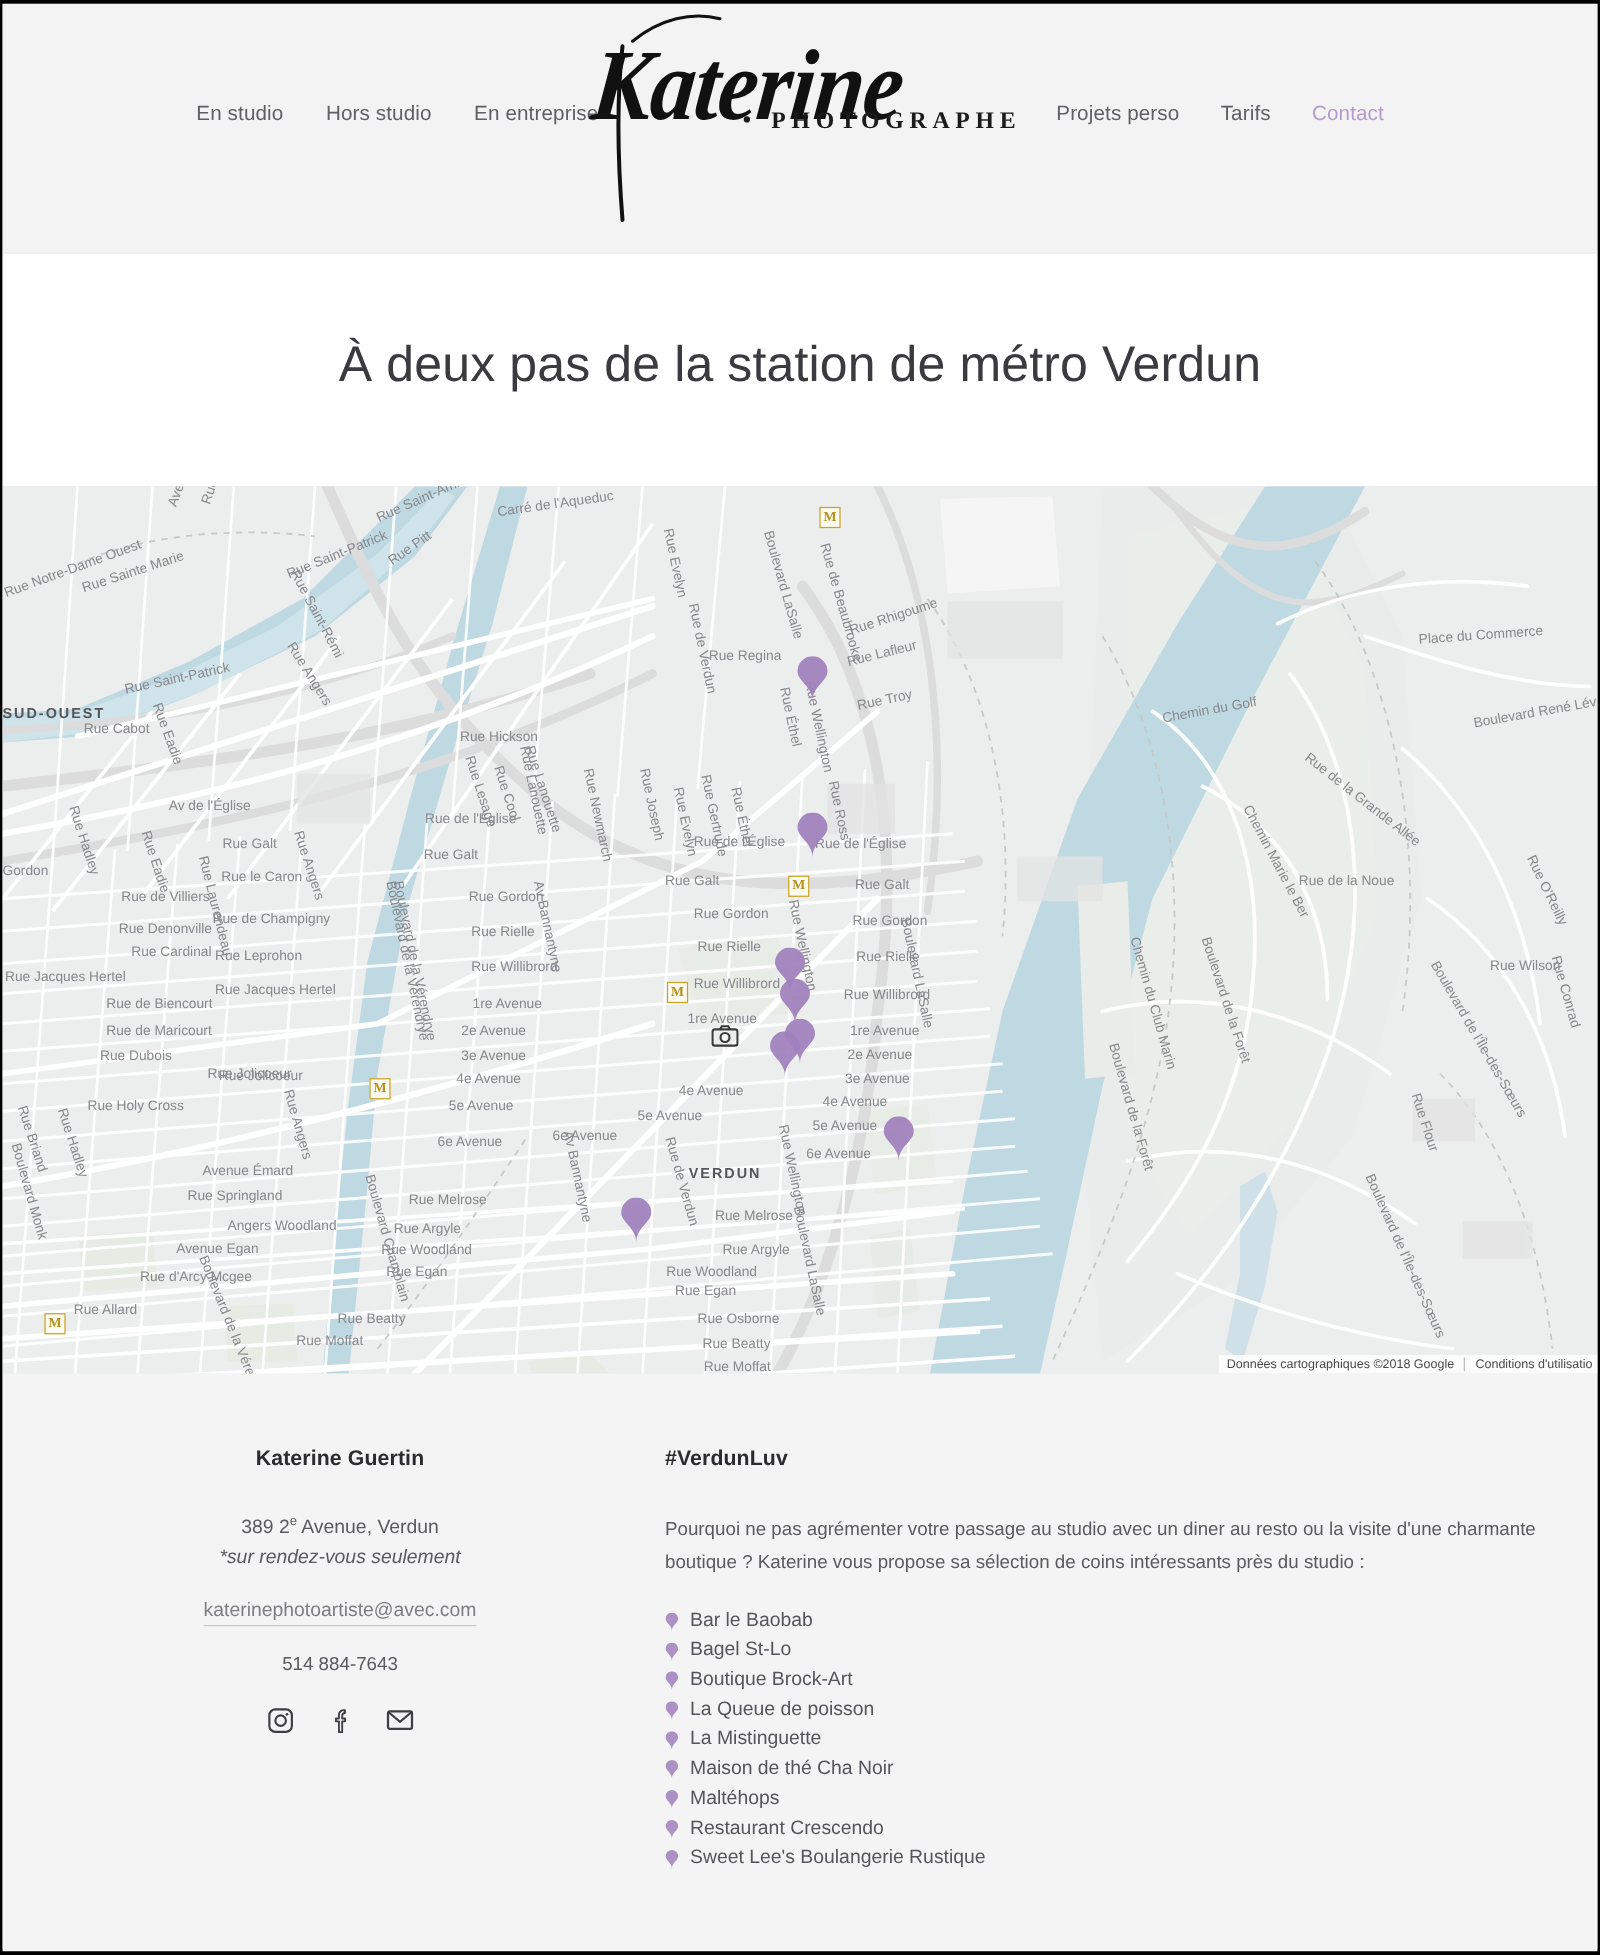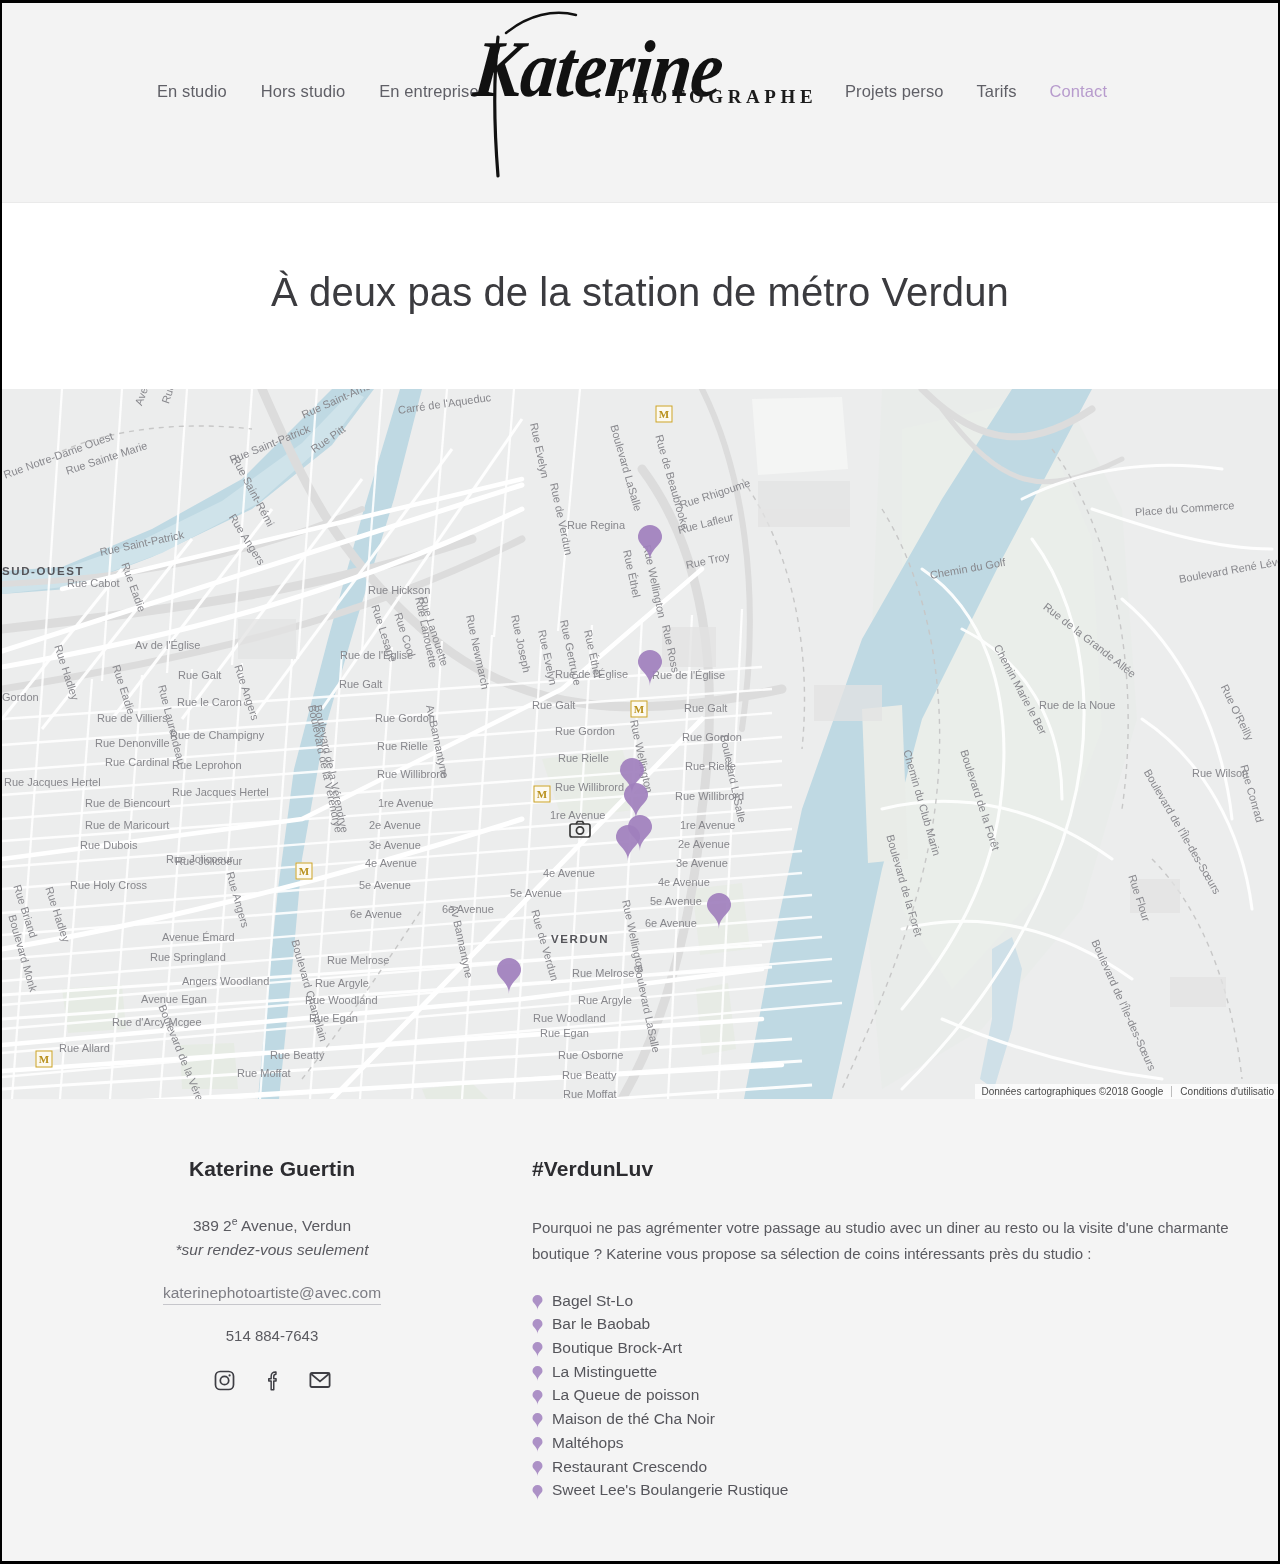--- a/index.html
+++ b/index.html
@@ -192,21 +192,21 @@
     left: 115px; top: 58px;
     width: 310px;
     text-align: center;
   }
   .col-right {
     position: absolute;
     left: 530px; top: 58px;
     width: 715px;
   }
   .col-h {
-    font-size: 21px;
+    font-size: 17px;
     font-weight: 700;
     color: #2c2c30;
     margin: 0 0 0 0;
     letter-spacing: .1px;
     font-family: "Liberation Sans", sans-serif;
   }
   .addr {
     margin-top: 32px;
     font-size: 15.5px;
     color: #5a5a60;
@@ -698,45 +698,45 @@
     </div>
 
     <div class="col-right">
       <h2 class="col-h">#VerdunLuv</h2>
       <p class="lede">Pourquoi ne pas agrémenter votre passage au studio avec un diner au resto ou la visite d'une charmante boutique ? Katerine vous propose sa sélection de coins intéressants près du studio :</p>
       <ul class="places" id="places-list">
           <li>
             <span class="pin"><svg width="11" height="15" viewBox="0 0 26 36">
                 <path d="M13 36 C 13 24, 25 20, 25 12 A 12 12 0 0 0 1 12 C 1 20, 13 24, 13 36 Z" fill="#9f7fbd" opacity="0.85"></path>
               </svg></span>
+            <span>Bar le Baobab</span>
+          </li>
+          <li>
+            <span class="pin"><svg width="11" height="15" viewBox="0 0 26 36">
+                <path d="M13 36 C 13 24, 25 20, 25 12 A 12 12 0 0 0 1 12 C 1 20, 13 24, 13 36 Z" fill="#9f7fbd" opacity="0.85"></path>
+              </svg></span>
             <span>Bagel St-Lo</span>
           </li>
           <li>
             <span class="pin"><svg width="11" height="15" viewBox="0 0 26 36">
                 <path d="M13 36 C 13 24, 25 20, 25 12 A 12 12 0 0 0 1 12 C 1 20, 13 24, 13 36 Z" fill="#9f7fbd" opacity="0.85"></path>
               </svg></span>
-            <span>Bar le Baobab</span>
-          </li>
-          <li>
-            <span class="pin"><svg width="11" height="15" viewBox="0 0 26 36">
-                <path d="M13 36 C 13 24, 25 20, 25 12 A 12 12 0 0 0 1 12 C 1 20, 13 24, 13 36 Z" fill="#9f7fbd" opacity="0.85"></path>
-              </svg></span>
             <span>Boutique Brock-Art</span>
           </li>
           <li>
             <span class="pin"><svg width="11" height="15" viewBox="0 0 26 36">
                 <path d="M13 36 C 13 24, 25 20, 25 12 A 12 12 0 0 0 1 12 C 1 20, 13 24, 13 36 Z" fill="#9f7fbd" opacity="0.85"></path>
               </svg></span>
+            <span>La Queue de poisson</span>
+          </li>
+          <li>
+            <span class="pin"><svg width="11" height="15" viewBox="0 0 26 36">
+                <path d="M13 36 C 13 24, 25 20, 25 12 A 12 12 0 0 0 1 12 C 1 20, 13 24, 13 36 Z" fill="#9f7fbd" opacity="0.85"></path>
+              </svg></span>
             <span>La Mistinguette</span>
-          </li>
-          <li>
-            <span class="pin"><svg width="11" height="15" viewBox="0 0 26 36">
-                <path d="M13 36 C 13 24, 25 20, 25 12 A 12 12 0 0 0 1 12 C 1 20, 13 24, 13 36 Z" fill="#9f7fbd" opacity="0.85"></path>
-              </svg></span>
-            <span>La Queue de poisson</span>
           </li>
           <li>
             <span class="pin"><svg width="11" height="15" viewBox="0 0 26 36">
                 <path d="M13 36 C 13 24, 25 20, 25 12 A 12 12 0 0 0 1 12 C 1 20, 13 24, 13 36 Z" fill="#9f7fbd" opacity="0.85"></path>
               </svg></span>
             <span>Maison de thé Cha Noir</span>
           </li>
           <li>
             <span class="pin"><svg width="11" height="15" viewBox="0 0 26 36">
                 <path d="M13 36 C 13 24, 25 20, 25 12 A 12 12 0 0 0 1 12 C 1 20, 13 24, 13 36 Z" fill="#9f7fbd" opacity="0.85"></path>

